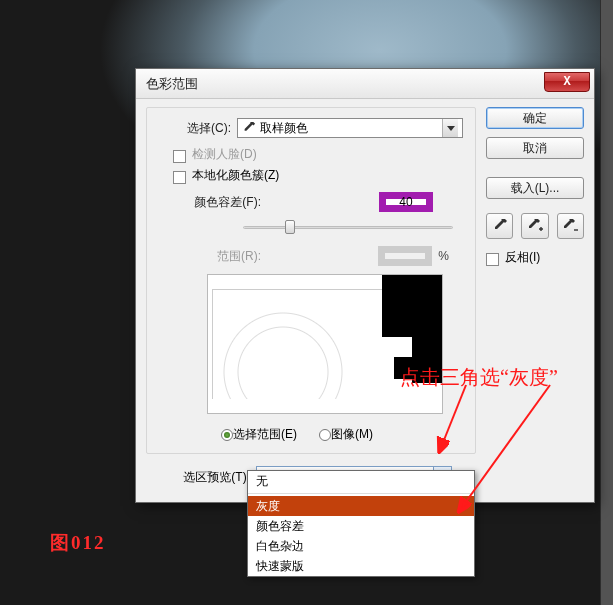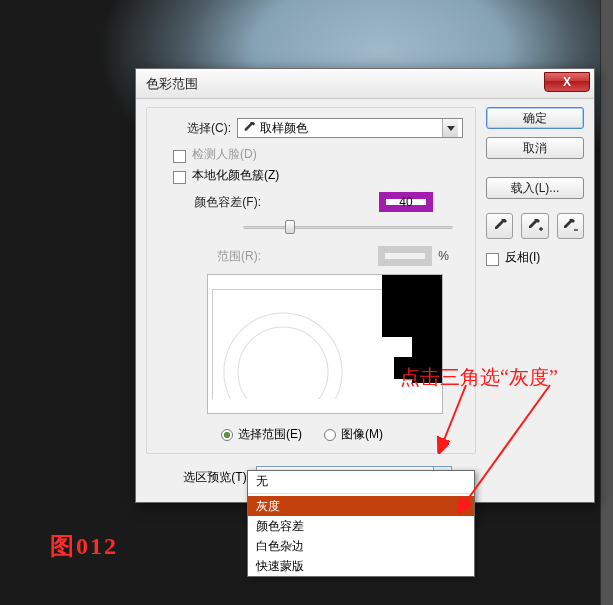--- a/index.html
+++ b/index.html
@@ -15,37 +15,38 @@
   
   .backdrop {
     position: absolute; inset: 0;
     background:
       radial-gradient(ellipse 280px 160px at 380px 50px, #9fb9c9 0%, #86a3b5 45%, #4b5a63 70%, #1a1a1a 100%),
       linear-gradient(180deg, #151515 0%, #0a0a0a 100%);
   }
   .rightstrip { position:absolute; right:0; top:0; width:13px; height:100%; background:#535353; border-left:1px solid #2d2d2d;}
   .figlabel {
     position: absolute; left: 50px; top: 530px;
-    color: #ff2b2b; font-size: 24px; font-weight: bold;
+    color: #ff2b2b; font-size: 19px; font-weight: bold;
     font-family: "SimSun", serif; letter-spacing: 2px;
   }
 
   .dialog {
     position: absolute; left: 135px; top: 68px;
     width: 460px;
     background: #f0f0f0;
     border: 1px solid #6b6b6b;
     box-shadow: 3px 3px 12px rgba(0,0,0,.5);
   }
   .titlebar {
     height: 30px;
     background: linear-gradient(#fcfcfc, #e7e7e7);
     border-bottom: 1px solid #c8c8c8;
     display: flex; align-items: center;
     padding-left: 10px;
+    font-family: Liberation Mono, monospace;
   }
   .titlebar .title { font-size: 13px; color: #222; }
   .closebtn {
     margin-left: auto; width: 46px; height: 20px; margin-right: 4px; margin-top:-4px;
     background: linear-gradient(#e26868, #c83a3a 45%, #b01c1c 46%, #d24a4a);
     border: 1px solid #7a1010; border-radius: 0 0 4px 4px;
     display:flex; align-items:center; justify-content:center;
     color:#fff; font-size:12px; font-weight:bold;
   }
   .body { display:flex; padding: 8px 10px 14px 10px; }
@@ -95,21 +96,21 @@
   .preview .dark1 { position:absolute; right:0; top:0; width:60px; height:62px; background:#000;}
   .preview .dark2 { position:absolute; right:0; top:62px; width:30px; height:46px; background:#000;}
   .preview .dark3 { position:absolute; right:30px; top:82px; width:18px; height:22px; background:#000;}
   .preview .f1 { position:absolute; left:4px; top:14px; width:170px; height:110px;
       border-left:1px solid #ccc; border-top:1px solid #ccc;
       background:
         radial-gradient(circle 60px at 70px 82px, transparent 58px, #ddd 59px, transparent 60px),
         radial-gradient(circle 46px at 70px 82px, transparent 44px, #ddd 45px, transparent 46px);
   }
   .radios { margin: 12px 0 0 62px; display:flex; gap:22px; align-items:center;}
-  .radio { display:flex; align-items:center; gap:5px;}
+  .radio { display:flex; align-items:center; }
   .rdot { width:12px;height:12px;border-radius:50%;background:#fff;border:1px solid #777;display:flex;align-items:center;justify-content:center;}
   .rdot.on::after { content:""; width:6px;height:6px;border-radius:50%;
     background: radial-gradient(circle,#6fae4a,#2d6a12); }
 
   .btn {
     width: 98px; height: 22px; margin-bottom: 8px;
     background: linear-gradient(#fefefe,#e6e6e6);
     border:1px solid #8d8d8d; border-radius:3px;
     display:flex; align-items:center; justify-content:center;
     font-size:12px; color:#222;

